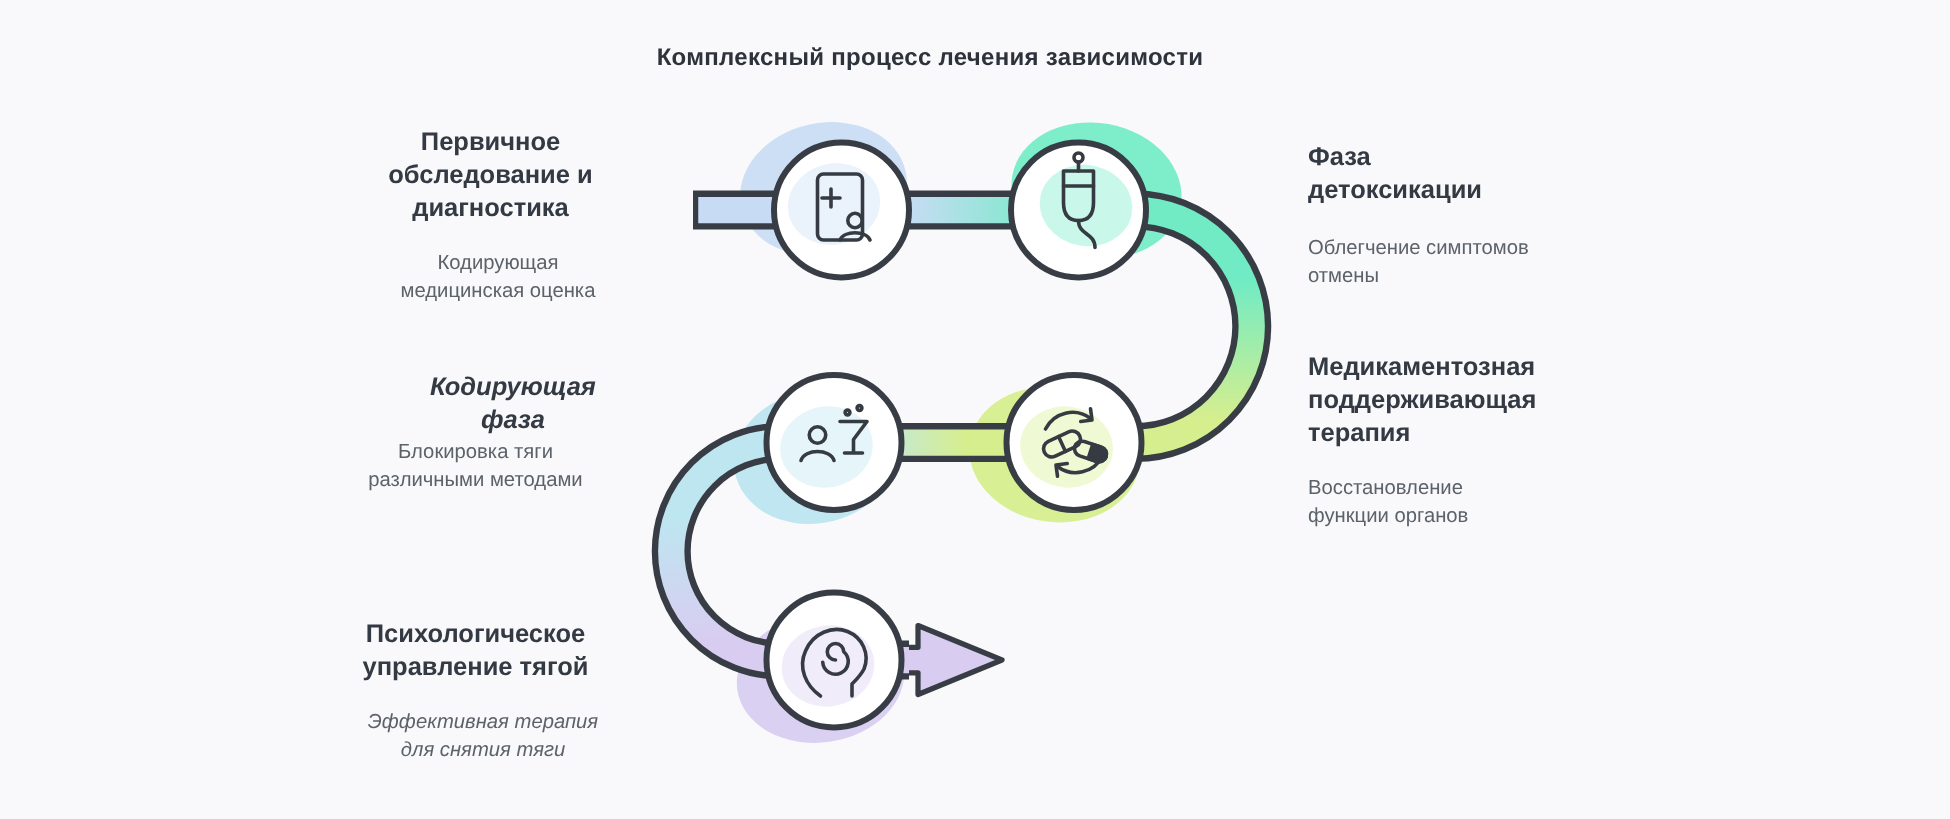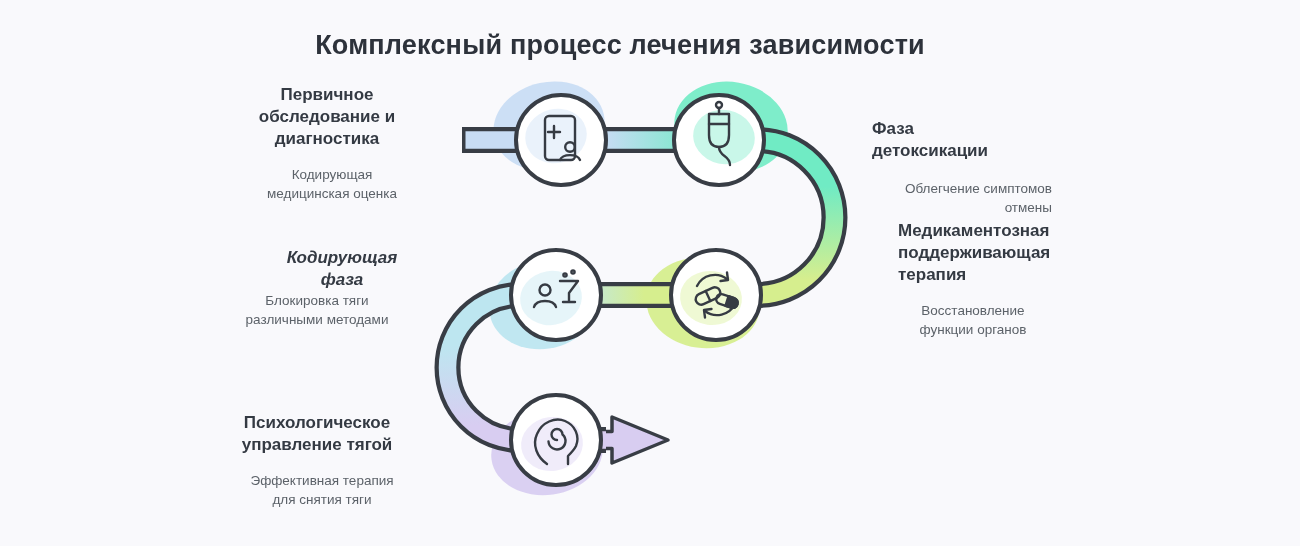--- a/index.html
+++ b/index.html
@@ -4,42 +4,42 @@
 <style>
   html,body{margin:0;padding:0;background:#eceef4;}
   .stage{
     position:relative;width:1300px;height:546px;overflow:hidden;
     background:#f9f9fc;
     font-family:"Liberation Sans", sans-serif;
     color:#2f353e;
   }
   .main-title{
     position:absolute;top:30px;left:0;width:1240px;text-align:center;
-    font-size:27px;font-weight:700;letter-spacing:.2px;color:#2d323b;
+    font-size:16px;font-weight:700;letter-spacing:.2px;color:#2d323b;
   }
   .step-label{position:absolute;}
   .step-label .st{
     font-size:17px;font-weight:700;line-height:22px;color:#343a43;
   }
   .step-label .ss{
     font-size:13.5px;line-height:19px;color:#5c6269;margin-top:15px;
   }
   .side-left{text-align:right;}
   .side-left .st,.side-left .ss{margin-left:auto;text-align:center;}
   .side-right{text-align:left;}
   #l1{top:84px;right:898px;width:220px;}
   #l1 .st{width:150px;} #l1 .ss{width:140px;}
   #l2{top:247px;right:898px;width:220px;}
   #l2 .st{width:120px;font-style:italic;} #l2 .ss{width:170px;margin-top:0;}
   #l3{top:412px;right:898px;width:220px;}
-  #l3 .st{width:170px;} #l3 .ss{width:160px;}
-  #r1{top:94px;left:872px;width:220px;margin-top:24px;}
-  #r1 .st{width:150px;} #r1 .ss{width:180px;margin-top:17px;text-align:right;}
-  #r2{top:220px;left:872px;width:220px;margin-left:26px;}
-  #r2 .st{width:190px;} #r2 .ss{width:150px;text-align:center;}
+  #l3 .st{width:170px;} #l3 .ss{width:160px;font-style:italic;}
+  #r1{top:94px;left:872px;width:220px;}
+  #r1 .st{width:150px;} #r1 .ss{width:180px;margin-top:17px;}
+  #r2{top:234px;left:872px;width:220px;}
+  #r2 .st{width:190px;} #r2 .ss{width:150px;}
   svg{position:absolute;top:0;left:0;}
 </style>
 </head>
 <body>
 
 <div class="stage">
 
   <div class="main-title">Комплексный процесс лечения зависимости</div>
 
   <div class="step-label side-left" id="l1">

